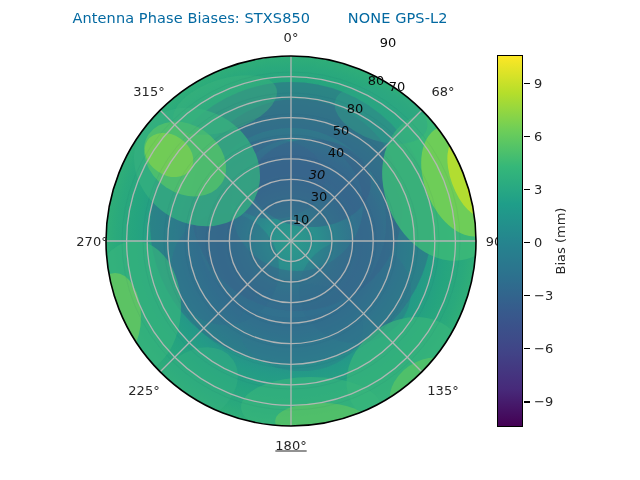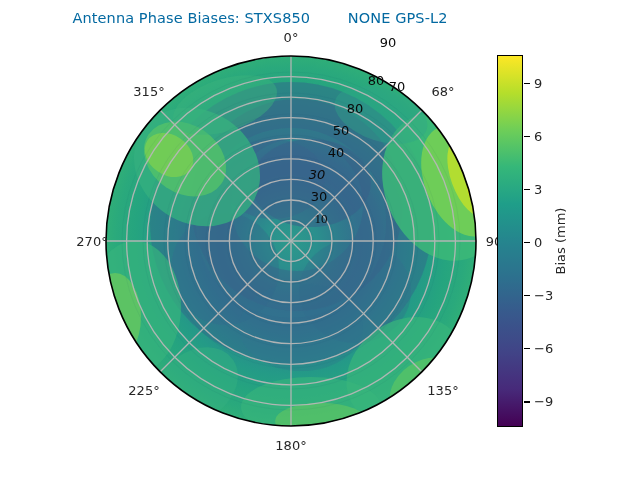--- a/index.html
+++ b/index.html
@@ -192,26 +192,26 @@
         <line x1="316.8" y1="55.2" x2="55.2" y2="316.8"></line>
       </g>
 
       <circle cx="186" cy="186" r="185" fill="none" stroke="#000000" stroke-width="1.6"></circle>
     </svg>
 
     <div class="theta-label" style="left:186px; top:-18px;">0°</div>
     <div class="theta-label" style="left:338px; top:36px;">68°</div>
     <div class="theta-label" style="left:389px; top:186px;">90</div>
     <div class="theta-label" style="left:338px; top:335px;">135°</div>
-    <div class="theta-label" style="left:186px; top:390px;">180°</div>
+    <div class="theta-label" style="left:186px; top:390px;text-decoration:underline;">180°</div>
     <div class="theta-label" style="left:39px;  top:335px;text-align:right;">225°</div>
     <div class="theta-label" style="left:-13px; top:186px;">270°</div>
     <div class="theta-label" style="left:44px;  top:36px;">315°</div>
 
-    <div class="r-label" style="left:216px; top:164px;font-family:Liberation Serif, serif;">10</div>
+    <div class="r-label" style="left:196px; top:164px;">10</div>
     <div class="r-label" style="left:214px; top:141px;">30</div>
     <div class="r-label" style="left:212px; top:119px;font-style:italic;">30</div>
     <div class="r-label" style="left:231px; top:97px;">40</div>
     <div class="r-label" style="left:236px; top:75px;">50</div>
     <div class="r-label" style="left:250px; top:53px;">80</div>
     <div class="r-label" style="left:260px; top:31px;margin-left:32px;">70</div>
     <div class="r-label" style="left:271px; top:25px;">80</div>
     <div class="r-label" style="left:283px; top:-13px;">90</div>
   </div>
 

